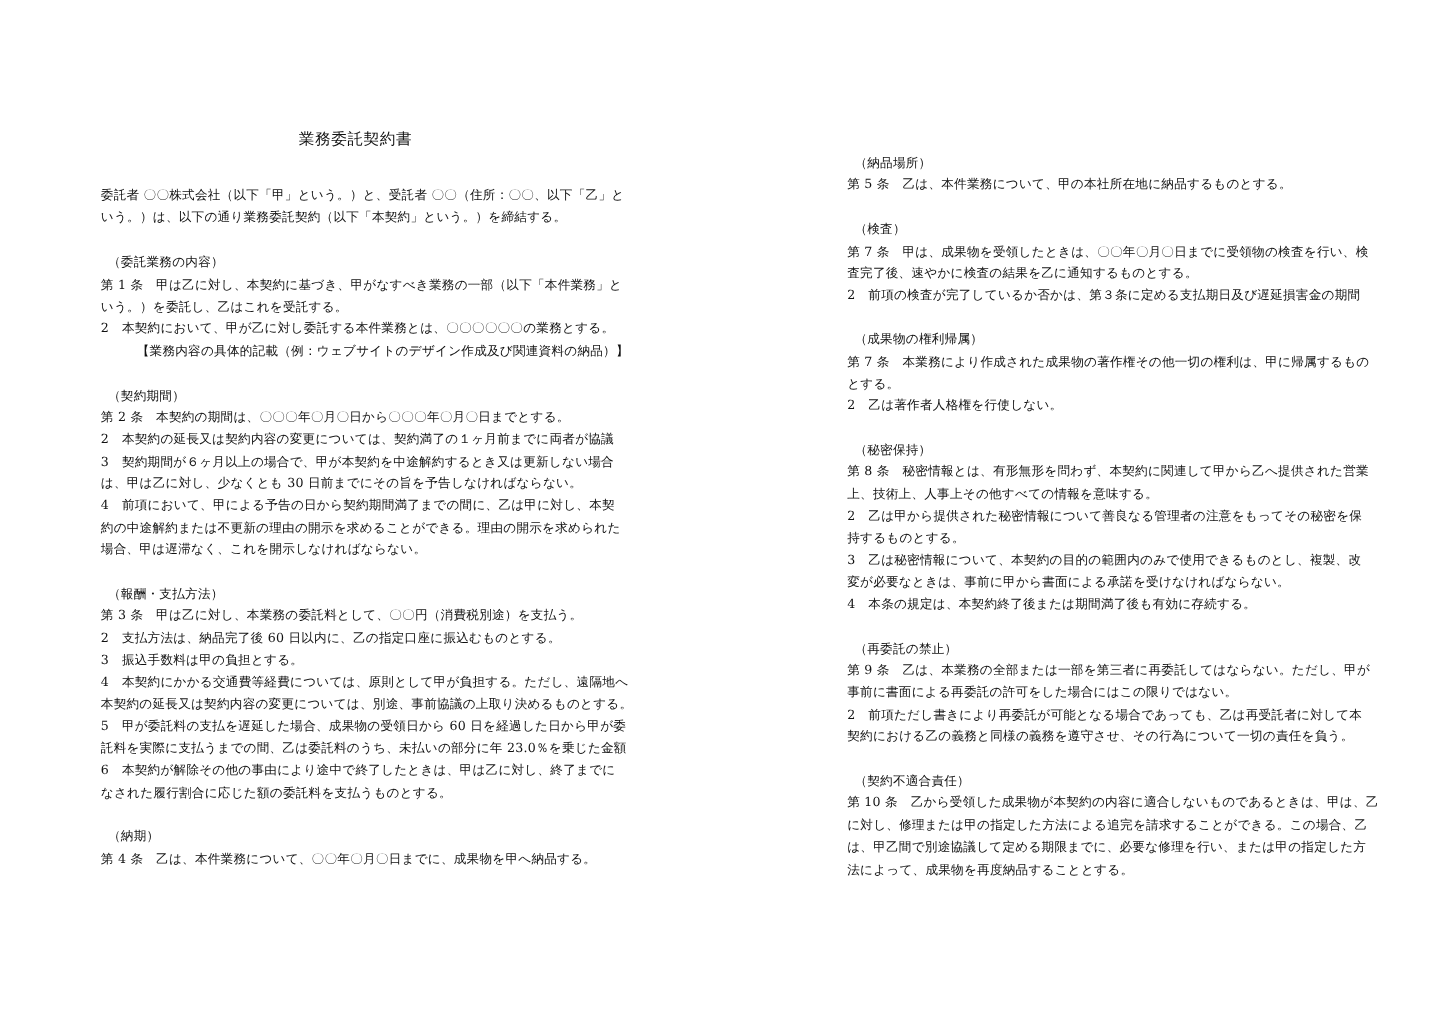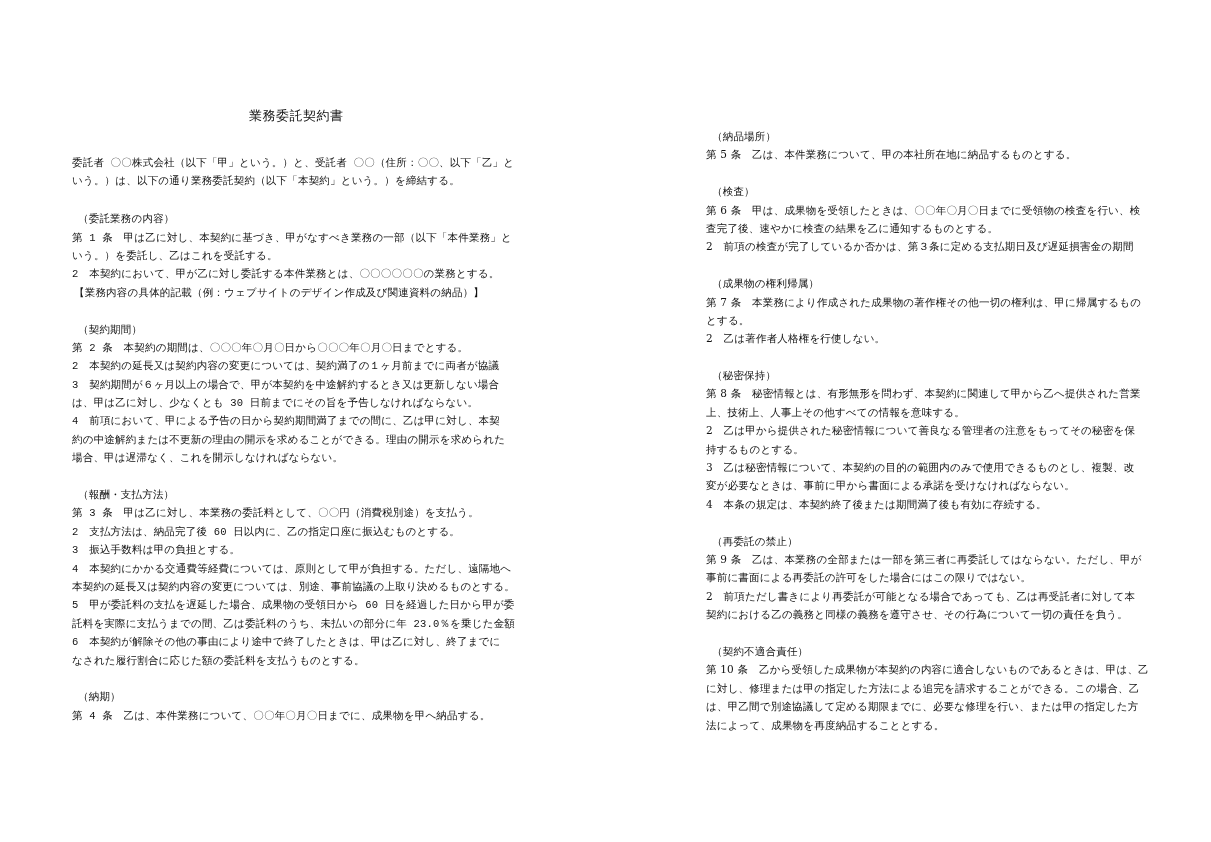--- a/index.html
+++ b/index.html
@@ -16,35 +16,35 @@
       color: #111111;
     }
     .page-col {
       position: absolute;
       top: 0;
       font-size: 10.5px;
       line-height: 18.4px;
       letter-spacing: 0.2px;
       white-space: nowrap;
     }
-    .col-left  { left: 72px;  width: 440px; font-family: Liberation Mono, monospace; }
+    .col-left  { left: 84px;  width: 440px; }
     .col-right { left: 706px; width: 440px; margin-top: 10px; }
 
     .doc-title {
       position: absolute;
       top: 107px;
       left: 249px;
       font-size: 13px;
       letter-spacing: 0.5px;
       white-space: nowrap;
     }
     .line { display: block; height: 18.4px; }
     .blank { display: block; height: 18.4px; }
     .heading { display: block; height: 18.4px; padding-left: 6px; }
-    .bracket-note { display: block; height: 18.4px; padding-left: 2px; }
+    .bracket-note { display: block; height: 18.4px; padding-left: 2px; text-align: right; }
   </style>
 </head>
 <body>
 
 <div>
 
   <div class="doc-title">業務委託契約書</div>
 
   <div class="page-col col-left" style="top:154px;">
     <span class="line">委託者 〇〇株式会社（以下「甲」という。）と、受託者 〇〇（住所：〇〇、以下「乙」と</span>
@@ -95,21 +95,21 @@
   <div class="page-col col-right" style="top:117px;">
 
     <div>
       <span class="heading">（納品場所）</span>
       <span class="line">第 5 条　乙は、本件業務について、甲の本社所在地に納品するものとする。</span>
     </div>
     <span class="blank"></span>
 
     <div>
       <span class="heading">（検査）</span>
-      <span class="line">第 6 条　甲は、成果物を受領したときは、〇〇年〇月〇日までに受領物の検査を行い、検</span>
+      <span class="line">第 7 条　甲は、成果物を受領したときは、〇〇年〇月〇日までに受領物の検査を行い、検</span>
       <span class="line">査完了後、速やかに検査の結果を乙に通知するものとする。</span>
       <span class="line">2　前項の検査が完了しているか否かは、第３条に定める支払期日及び遅延損害金の期間</span>
     </div>
     <span class="blank"></span>
 
     <div>
       <span class="heading">（成果物の権利帰属）</span>
       <span class="line">第 7 条　本業務により作成された成果物の著作権その他一切の権利は、甲に帰属するもの</span>
       <span class="line">とする。</span>
       <span class="line">2　乙は著作者人格権を行使しない。</span>

